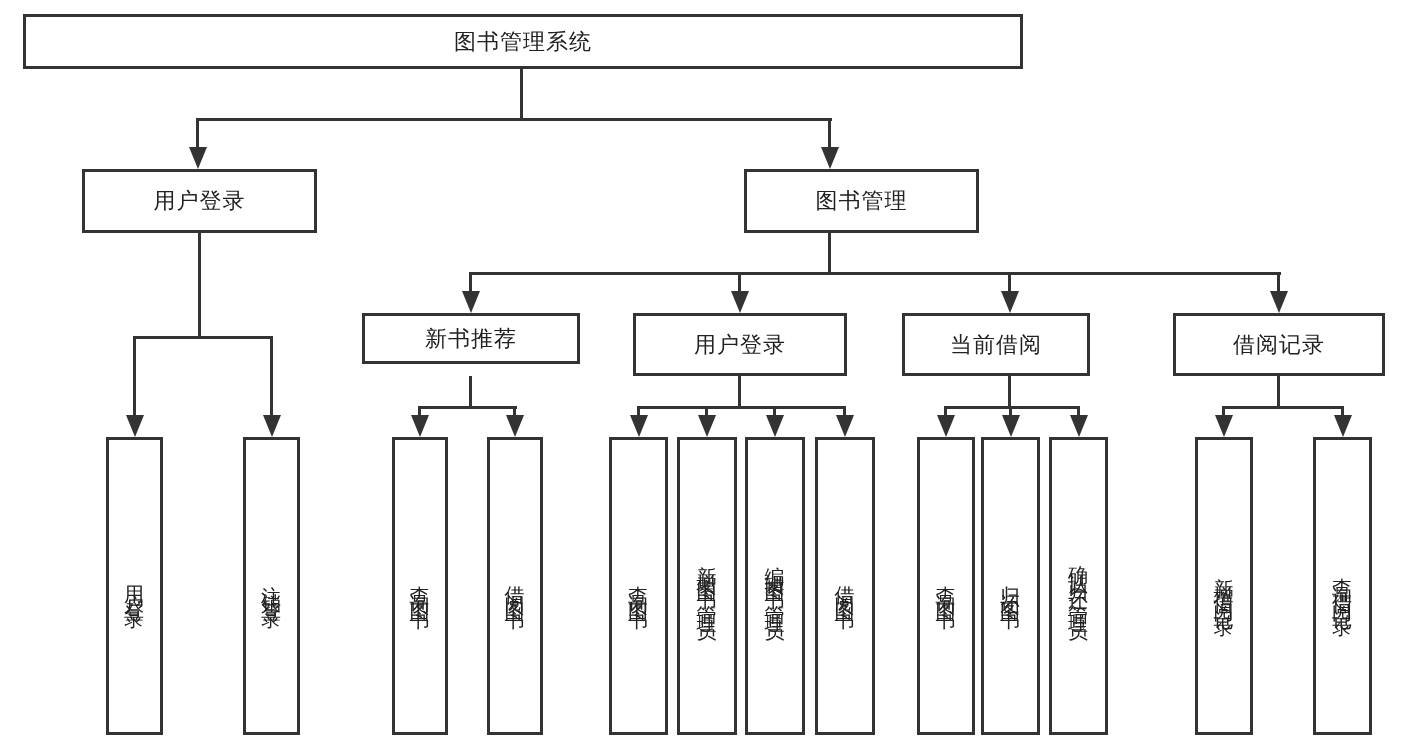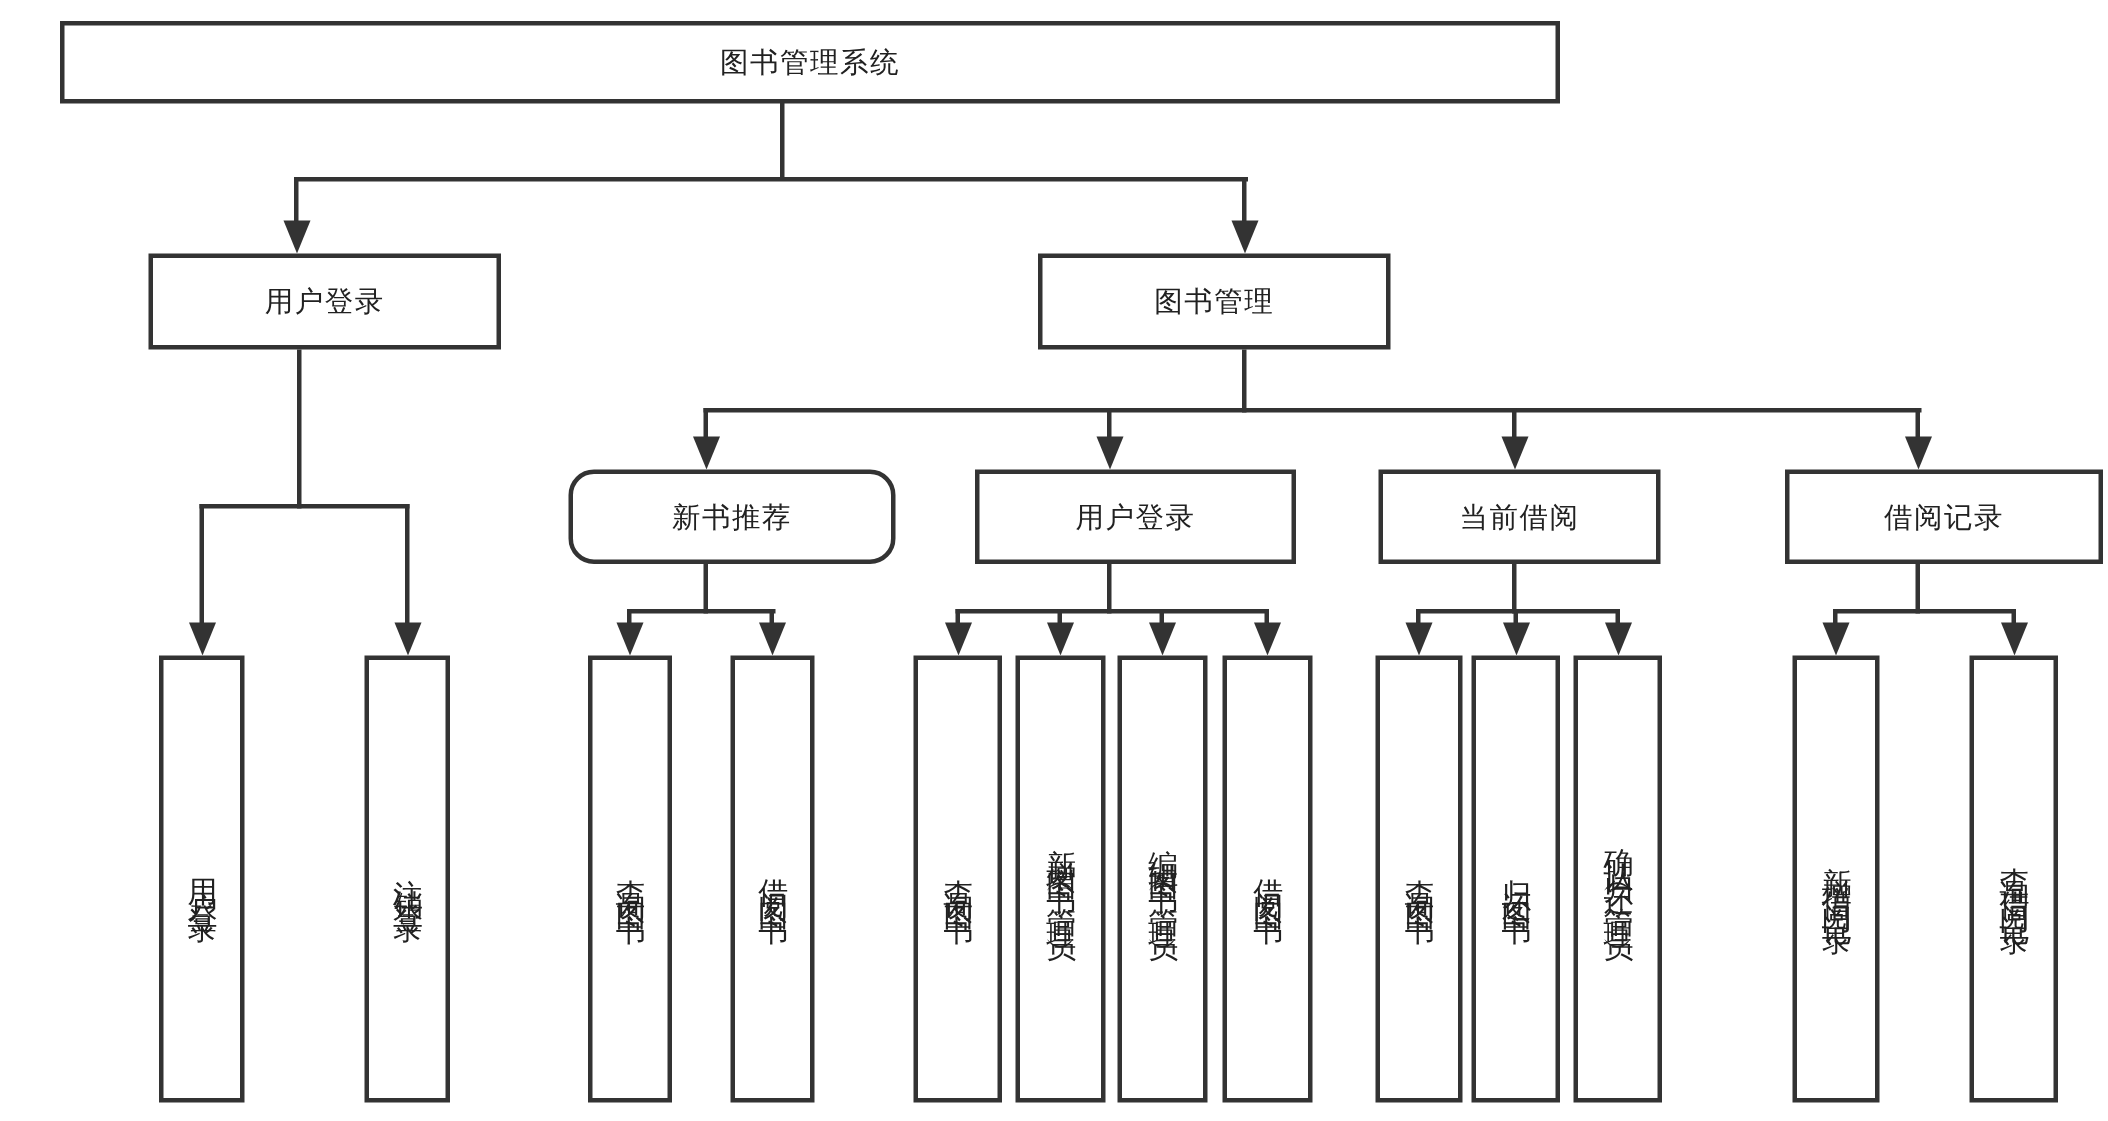--- a/index.html
+++ b/index.html
@@ -14,21 +14,21 @@
   .box {
     position: absolute;
     box-sizing: border-box;
     border: 3px solid #333333;
     background: #ffffff;
     display: flex;
     align-items: center;
     justify-content: center;
     color: #212121;
   }
-  .hbox { font-size: 19px; letter-spacing: 1px; margin-left: 17px; }
+  .hbox { font-size: 22px; letter-spacing: 1px; }
   .vbox { font-size: 20px; }
   .vtext {
     writing-mode: vertical-rl;
     text-orientation: mixed;
     letter-spacing: 8px;
     line-height: 1;
     white-space: nowrap;
   }
   .vline { position: absolute; width: 3px; background: #333333; }
   .hline { position: absolute; height: 3px; background: #333333; }
@@ -61,21 +61,21 @@
   <div class="vline" style="left:520px; top:68px; height:51px;"></div>
   <div class="hline" style="left:196px; top:118px; width:636px;"></div>
   <div class="vline" style="left:196px; top:118px; height:30px;"></div>
   <div class="arrow" style="left:189px; top:147px;"></div>
   <div class="vline" style="left:828px; top:118px; height:30px;"></div>
   <div class="arrow" style="left:821px; top:147px;"></div>
 
   <div class="box hbox" style="left:82px; top:169px; width:235px; height:64px;">
     <span>用户登录</span>
   </div>
-  <div class="box hbox" style="left:675px; top:169px; width:235px; height:64px;">
+  <div class="box hbox" style="left:744px; top:169px; width:235px; height:64px;">
     <span>图书管理</span>
   </div>
 
   <div class="vline" style="left:198px; top:233px; height:106px;"></div>
   <div class="hline" style="left:133px; top:336px; width:140px;"></div>
   <div class="vline" style="left:133px; top:336px; height:82px;"></div>
   <div class="arrow" style="left:126px; top:415px;"></div>
   <div class="vline" style="left:270px; top:336px; height:82px;"></div>
   <div class="arrow" style="left:263px; top:415px;"></div>
 
@@ -83,21 +83,21 @@
   <div class="hline" style="left:469px; top:272px; width:812px;"></div>
   <div class="vline" style="left:469px; top:272px; height:22px;"></div>
   <div class="arrow" style="left:462px; top:291px;"></div>
   <div class="vline" style="left:738px; top:272px; height:22px;"></div>
   <div class="arrow" style="left:731px; top:291px;"></div>
   <div class="vline" style="left:1008px; top:272px; height:22px;"></div>
   <div class="arrow" style="left:1001px; top:291px;"></div>
   <div class="vline" style="left:1277px; top:272px; height:22px;"></div>
   <div class="arrow" style="left:1270px; top:291px;"></div>
 
-  <div class="box hbox" style="left:362px; top:313px; width:218px; height:63px;border-radius:17px;">
+  <div class="box hbox" style="left:362px; top:313px; width:218px; height:51px;">
     <span>新书推荐</span>
   </div>
   <div class="box hbox" style="left:633px; top:313px; width:214px; height:63px;">
     <span>用户登录</span>
   </div>
   <div class="box hbox" style="left:902px; top:313px; width:188px; height:63px;">
     <span>当前借阅</span>
   </div>
   <div class="box hbox" style="left:1173px; top:313px; width:212px; height:63px;">
     <span>借阅记录</span>

